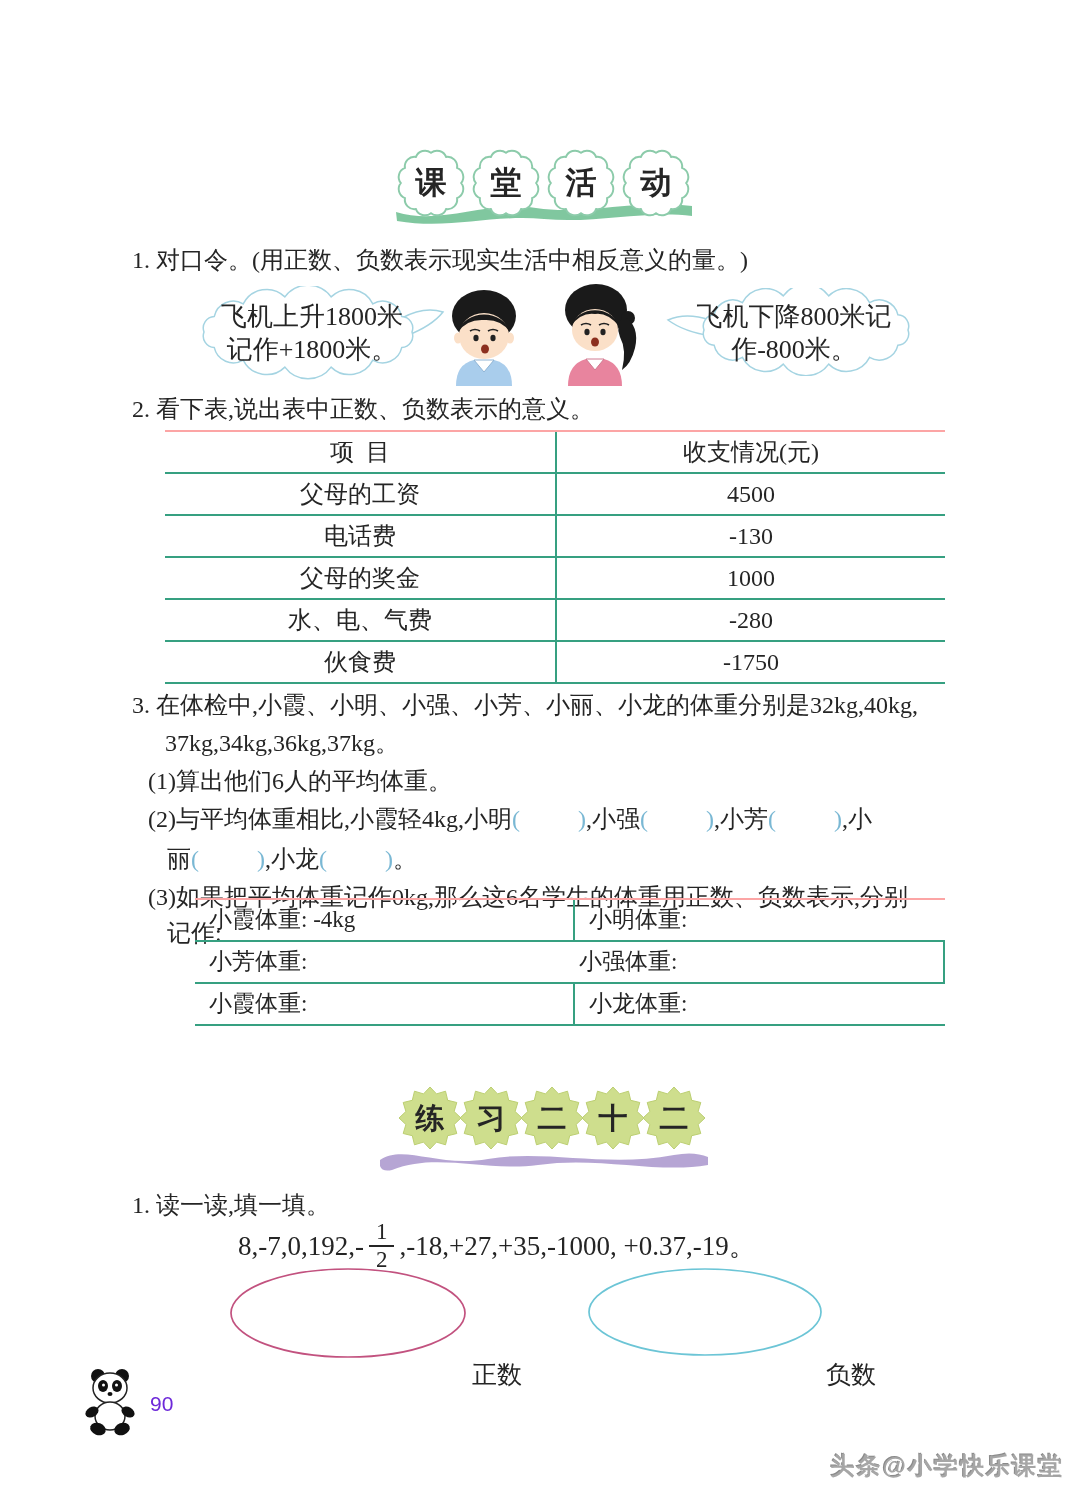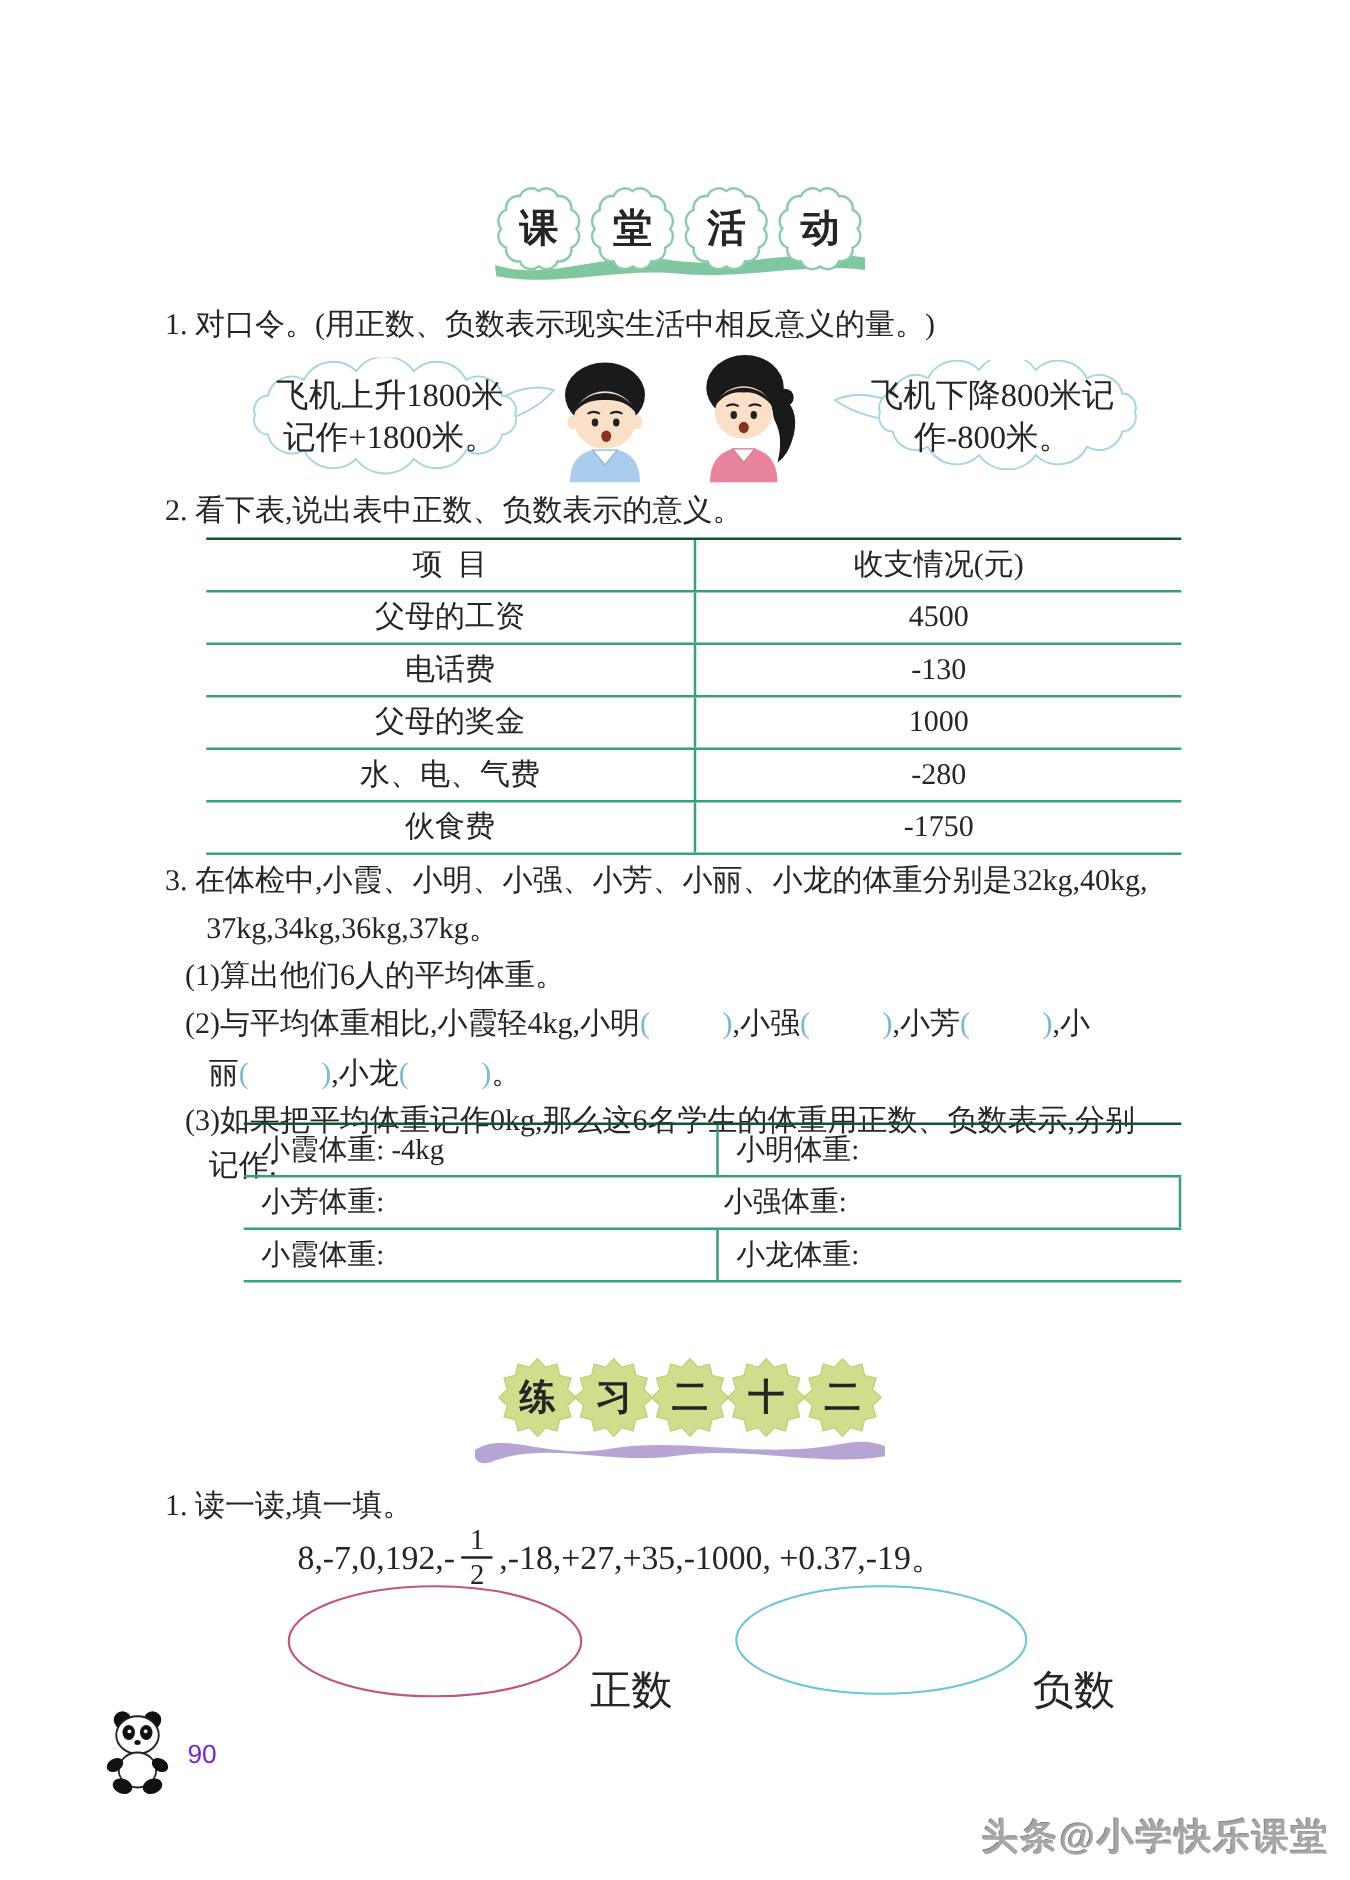--- a/index.html
+++ b/index.html
@@ -13,42 +13,42 @@
   .flower{position:relative;width:70px;height:70px;}
   .flower svg{position:absolute;inset:0;}
   .flower-char{position:absolute;inset:0;text-align:center;line-height:70px;font-size:31px;font-weight:600;}
   .stars{position:absolute;top:0;left:0;display:flex;}
   .star{position:relative;width:64px;height:64px;margin-right:-3px;}
   .star svg{position:absolute;inset:0;}
   .star-char{position:absolute;inset:0;text-align:center;line-height:64px;font-size:29px;font-weight:600;}
   
   .bubble-text{position:absolute;text-align:center;font-size:26px;line-height:33px;}
   
-  .gtable{position:absolute;border-top:2px solid #14532d;}
+  .gtable{position:absolute;border-top:2px solid #fca5a5;}
   .grow{display:flex;border-bottom:2px solid #36a081;}
   .gcell{line-height:40px;font-size:24px;}
   .t1 .c1{width:390px;border-right:2px solid #36a081;text-align:center;}
   .t1 .c2{flex:1;text-align:center;}
   .t2 .c1{width:380px;border-right:2px solid #36a081;text-align:left;padding-left:14px;box-sizing:border-box;}
   .t2 .c2{flex:1;text-align:left;padding-left:14px;}
   .t2 .gcell{font-size:23px;}
   
   .seg-text{color:#252525;}
   .seg-paren{color:#7ab8d4;}
   .seg-gap{display:inline-block;width:58px;}
   
   .numbers{display:flex;align-items:center;font-size:27px;}
   .frac{display:inline-block;text-align:center;margin:0 5px;vertical-align:middle;}
   .frac-num{display:block;font-size:23px;line-height:26px;padding:0 7px;border-bottom:2px solid #252525;}
   .frac-den{display:block;font-size:23px;line-height:26px;}
   
   .pagenum{font-family:"Liberation Sans","DejaVu Sans",sans-serif;font-size:21px;color:#6d28d9;}
-  .watermark{font-family:"Liberation Sans","DejaVu Sans",sans-serif;font-size:29px;font-weight:bold;
+  .watermark{font-family:"Liberation Sans","DejaVu Sans",sans-serif;font-size:24px;font-weight:bold;
              color:#a6a6a6;letter-spacing:2px;text-shadow:2px 2px 0 #ffffff,-1px -1px 0 #8a8a8a;}
-  .oval-label{font-size:33px;}
+  .oval-label{font-size:25px;margin-top:28px;}
 </style>
 </head>
 <body>
 
 <div class="page">
 
   <div class="banner" style="left:396px;top:148px;width:296px;height:84px;">
     <svg class="abs" style="left:-4px;top:46px;" width="306" height="38" viewBox="0 0 306 38">
       <path d="M4 18 C 50 32 92 6 144 14 C 196 22 244 4 300 12 L 300 22 C 252 16 204 30 152 25 C 100 20 58 36 5 27 Z" fill="#72c195" opacity="0.9"></path>
     </svg>

